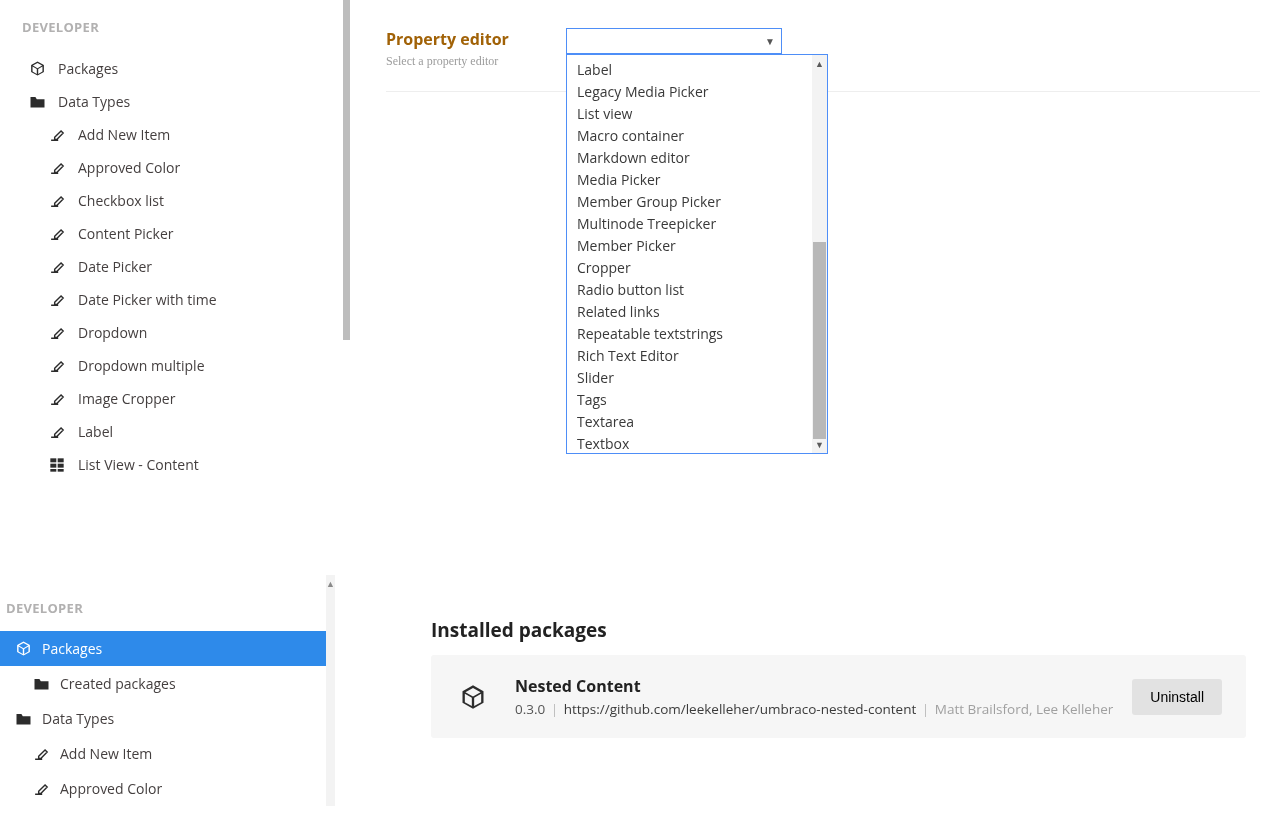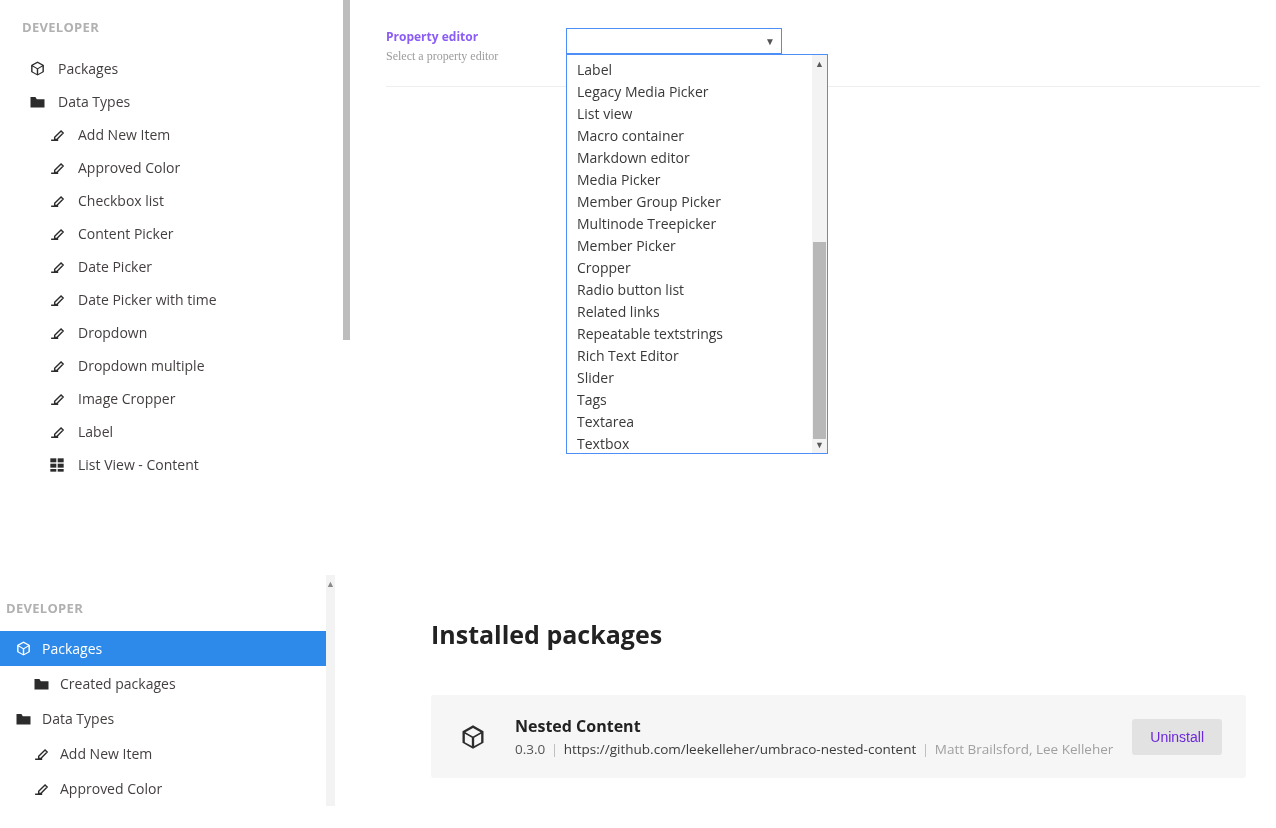--- a/index.html
+++ b/index.html
@@ -52,21 +52,21 @@
     flex: 1;
     padding: 28px 16px 0 36px;
   }
   .form-row {
     display: flex;
     border-bottom: 1px solid #eee;
     padding-bottom: 22px;
     margin-bottom: 16px;
   }
   .form-label-col { width: 180px; }
-  .form-label-col .fl-title { font-weight: 700; color: #8b5cf6; font-size: 12px; }
+  .form-label-col .fl-title { font-weight: 700; color: #a16207; font-size: 16px; }
   .form-label-col .fl-desc { color: #9c9c9c; font-size: 12px; margin-top: 4px; font-family: Liberation Serif, serif; }
   .form-input-col { flex: 1; position: relative; }
 
   .select-control {
     width: 216px;
     height: 26px;
     border: 1px solid #4e8ef7;
     background: #fff;
     position: relative;
     padding: 0 6px;
@@ -169,24 +169,24 @@
   }
   .tree2-item.child1 { padding-left: 32px; }
   .tree2-item .icon-wrap { width: 18px; height: 18px; display:flex; align-items:center; justify-content:center; }
   .tree2-item .label { margin-left: 10px; }
 
   .main2 {
     flex: 1;
     padding: 42px 30px 0 96px;
   }
   .main2 h2 {
-    font-size: 25px;
+    font-size: 19px;
     font-weight: 700;
     color: #222;
-    margin-bottom: 44px;
+    margin-bottom: 12px;
   }
 
   .pkg-card {
     background: #f6f6f6;
     border-radius: 3px;
     padding: 20px 24px;
     display: flex;
     align-items: center;
   }
   .pkg-icon {
@@ -196,21 +196,21 @@
   }
   .pkg-body { flex: 1; }
   .pkg-title { font-weight: 700; color: #222; font-size: 16px; }
   .pkg-meta { font-size: 13.5px; color: #555; margin-top: 3px; }
   .pkg-meta .sep { color: #bbb; margin: 0 2px; }
   .pkg-meta .url { color: #3b3b3b; }
   .pkg-meta .authors { color: #a0a0a0; }
   .pkg-btn {
     background: #e2e2e2;
     border: none;
-    color: #6d28d9;
+    color: #000000;
     padding: 10px 18px;
     border-radius: 3px;
     font-size: 14px;
     cursor: pointer;
   }
 
   svg { display: block; }
 </style>
 </head>
 <body>

